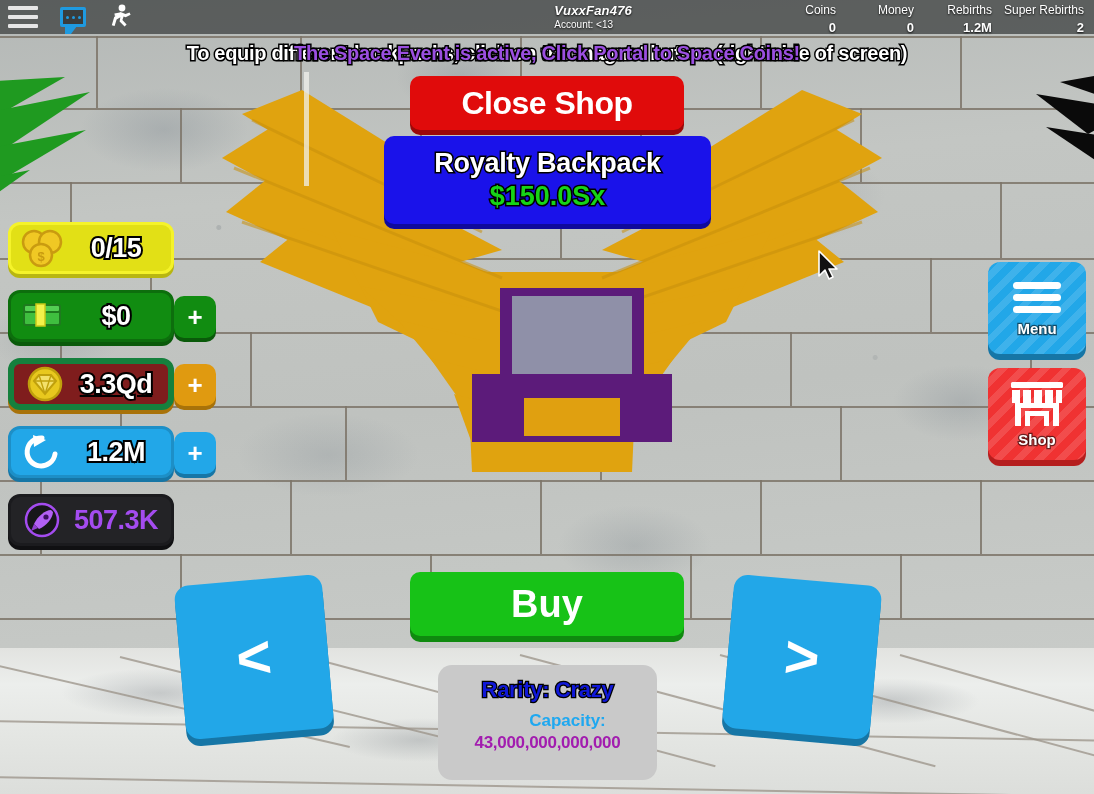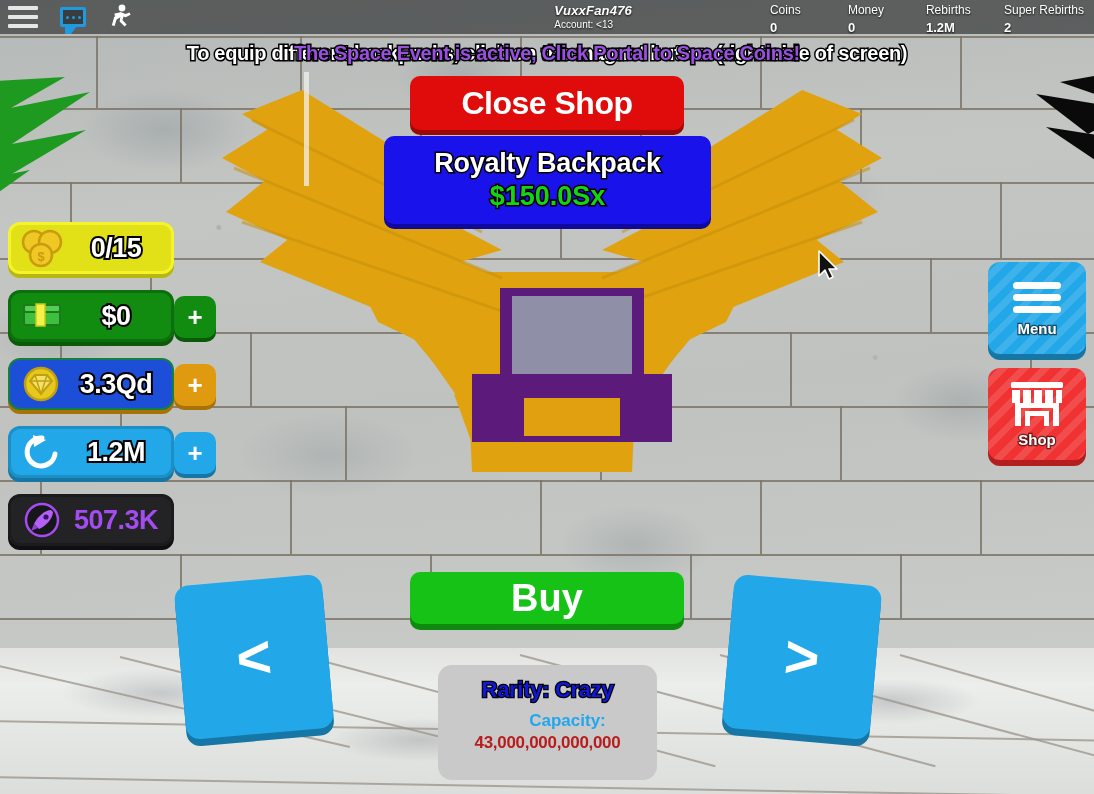--- a/index.html
+++ b/index.html
@@ -62,21 +62,21 @@
   .ico-chat .bub b { width:3px; height:3px; background:#1f9ae0; border-radius:50%; display:block; }
   .ico-chat .tail { position:absolute; left:5px; bottom:-7px; width:0; height:0;
     border-left:6px solid #1f9ae0; border-top:8px solid #1f9ae0; border-right:6px solid transparent; }
   .ico-run { width:24px; height:26px; }
 
   
   .playerbox { position:absolute; right:462px; top:3px; color:#fff; text-shadow:0 1px 2px rgba(0,0,0,.9); z-index:41; }
   .playerbox .pname { font-size:13px; font-weight:bold; letter-spacing:.2px;font-style:italic; }
   .playerbox .pacct { font-size:10px; margin-top:1px; }
   .statcols { position:absolute; right:4px; top:3px; display:flex; z-index:41; }
-  .statcol { width:auto; min-width:78px; text-align:left; color:#fff; text-shadow:0 1px 2px rgba(0,0,0,.9); padding:0 6px; }
+  .statcol { width:auto; min-width:78px; text-align:right; color:#fff; text-shadow:0 1px 2px rgba(0,0,0,.9); padding:0 6px; }
   .statcol .lbl { font-size:12px; }
   .statcol .val { font-size:13px; font-weight:bold; margin-top:3px; }
 
   
   .ticker-wrap { position:absolute; left:0; top:42px; width:1094px; height:28px; z-index:35; }
   .ticker { position:absolute; top:0; width:1094px; text-align:center; font-size:20px; font-weight:bold;
     white-space:nowrap; letter-spacing:-.3px; }
   .ticker.white { color:#ffffff; -webkit-text-stroke:3px #000; paint-order:stroke fill; }
   .ticker.purple { color:#9b4fe0; -webkit-text-stroke:3px #000; paint-order:stroke fill; }
 
@@ -89,21 +89,21 @@
   }
   .pill .txt { color:#fff; font-size:27px; font-weight:bold; -webkit-text-stroke:4px #000; paint-order:stroke fill;
     flex:1; text-align:center; letter-spacing:-.5px; }
   .plusbtn {
     position:absolute; left:166px; top:6px; width:42px; height:42px; border-radius:10px;
     display:flex; align-items:center; justify-content:center; color:#fff; font-size:26px; font-weight:bold;
   }
   .pill-coins { background:#e2e016; border:3px solid #f5f32a; box-shadow:0 4px 0 #b8b611; }
   .pill-money { background:#118c11; border:3px solid #0d6e0d; box-shadow:0 4px 0 #0a5a0a; }
   .plus-money { background:#118c11; box-shadow:0 4px 0 #0a5a0a; }
-  .pill-gems  { background:#1d4ed8; border:2px solid #15803d; box-shadow:0 4px 0 #a87209; }
+  .pill-gems  { background:#7f1d1d; border:6px solid #15803d; box-shadow:0 4px 0 #a87209;text-decoration:underline; }
   .plus-gems  { background:#e09a10; box-shadow:0 4px 0 #a87209; }
   .pill-rebirth { background:#22a7e8; border:3px solid #1d8fc7; box-shadow:0 4px 0 #1676a6; }
   .plus-rebirth { background:#22a7e8; box-shadow:0 4px 0 #1676a6; }
   .pill-space { background:#232326; border:3px solid #1b1b1e; box-shadow:0 4px 0 #101012; }
   .pill-space .txt { color:#a44cf0; -webkit-text-stroke:0; text-shadow:none; }
 
   .icn { width:42px; height:40px; flex:0 0 42px; position:relative; }
 
   
   .trades { position:absolute; left:62px; top:563px; z-index:30; text-align:center; }
@@ -130,42 +130,42 @@
   .nameplate .np-title { color:#fff; font-size:27px; font-weight:bold; -webkit-text-stroke:3px #000; paint-order:stroke fill; letter-spacing:-.3px; }
   .nameplate .np-price { color:#17d317; font-size:27px; font-weight:bold; margin-top:2px; -webkit-text-stroke:3px #000; paint-order:stroke fill; }
 
   .backpack { position:absolute; left:472px; top:288px; width:200px; height:154px; z-index:14; }
   .bp-top { position:absolute; left:28px; top:0; width:144px; height:92px; background:#5c1b7a; }
   .bp-topinner { position:absolute; left:40px; top:8px; width:120px; height:80px; background:#8f90a8; }
   .bp-bot { position:absolute; left:0; top:86px; width:200px; height:68px; background:#5c1b7a; }
   .bp-band { position:absolute; left:52px; top:110px; width:96px; height:38px; background:#e0a010; }
 
   .buybtn {
-    position:absolute; left:410px; top:572px; width:274px; height:52px; z-index:25;
+    position:absolute; left:410px; top:572px; width:274px; height:64px; z-index:25;
     background:#17c217; border-radius:10px; box-shadow:0 6px 0 #0f8a0f;
     display:flex; align-items:center; justify-content:center;
     color:#fff; font-size:38px; font-weight:bold;
   }
 
   .arrowbtn {
     position:absolute; width:148px; height:154px; background:#22a7e8; border-radius:14px;
     box-shadow:0 7px 0 #1676a6; z-index:22;
     display:flex; align-items:center; justify-content:center;
     color:#fff; font-size:60px; font-weight:bold;
   }
   .arrow-prev { left:180px; top:580px; transform:rotate(-5deg); }
   .arrow-next { left:728px; top:580px; transform:rotate(5deg); }
 
   .raritycard {
     position:absolute; left:438px; top:665px; width:219px; height:115px; z-index:24;
     background:#c9c9c9; border-radius:14px; text-align:center; padding-top:12px;
   }
   .raritycard .r-title { color:#1018d8; font-size:22px; font-weight:bold; -webkit-text-stroke:2.5px #000; paint-order:stroke fill; letter-spacing:-.3px; }
   .raritycard .r-caplbl { color:#1fa8f0; font-size:17px; font-weight:bold; margin-top:8px;padding-left:40px; }
-  .raritycard .r-capval { color:#b91c1c; font-size:17px; font-weight:bold; margin-top:2px; letter-spacing:-.3px; }
+  .raritycard .r-capval { color:#a21caf; font-size:17px; font-weight:bold; margin-top:2px; letter-spacing:-.3px; }
 
   
   .sidebtns { position:absolute; right:8px; top:262px; z-index:30; display:flex; flex-direction:column; gap:14px; align-items:center; }
   .sbtn { width:98px; height:92px; border-radius:12px; position:relative; overflow:hidden;
     display:flex; flex-direction:column; align-items:center; justify-content:center; }
   .sbtn .slabel { color:#fff; font-size:15px; font-weight:bold; position:relative; z-index:3;
     -webkit-text-stroke:2.5px rgba(0,0,0,.55); paint-order:stroke fill; margin-top:4px; }
   .sbtn .stripes { position:absolute; inset:0; z-index:1;
     background:repeating-linear-gradient(-45deg, rgba(255,255,255,.13) 0 7px, rgba(255,255,255,0) 7px 15px); }
   .sbtn .sicon { position:relative; z-index:3; }

